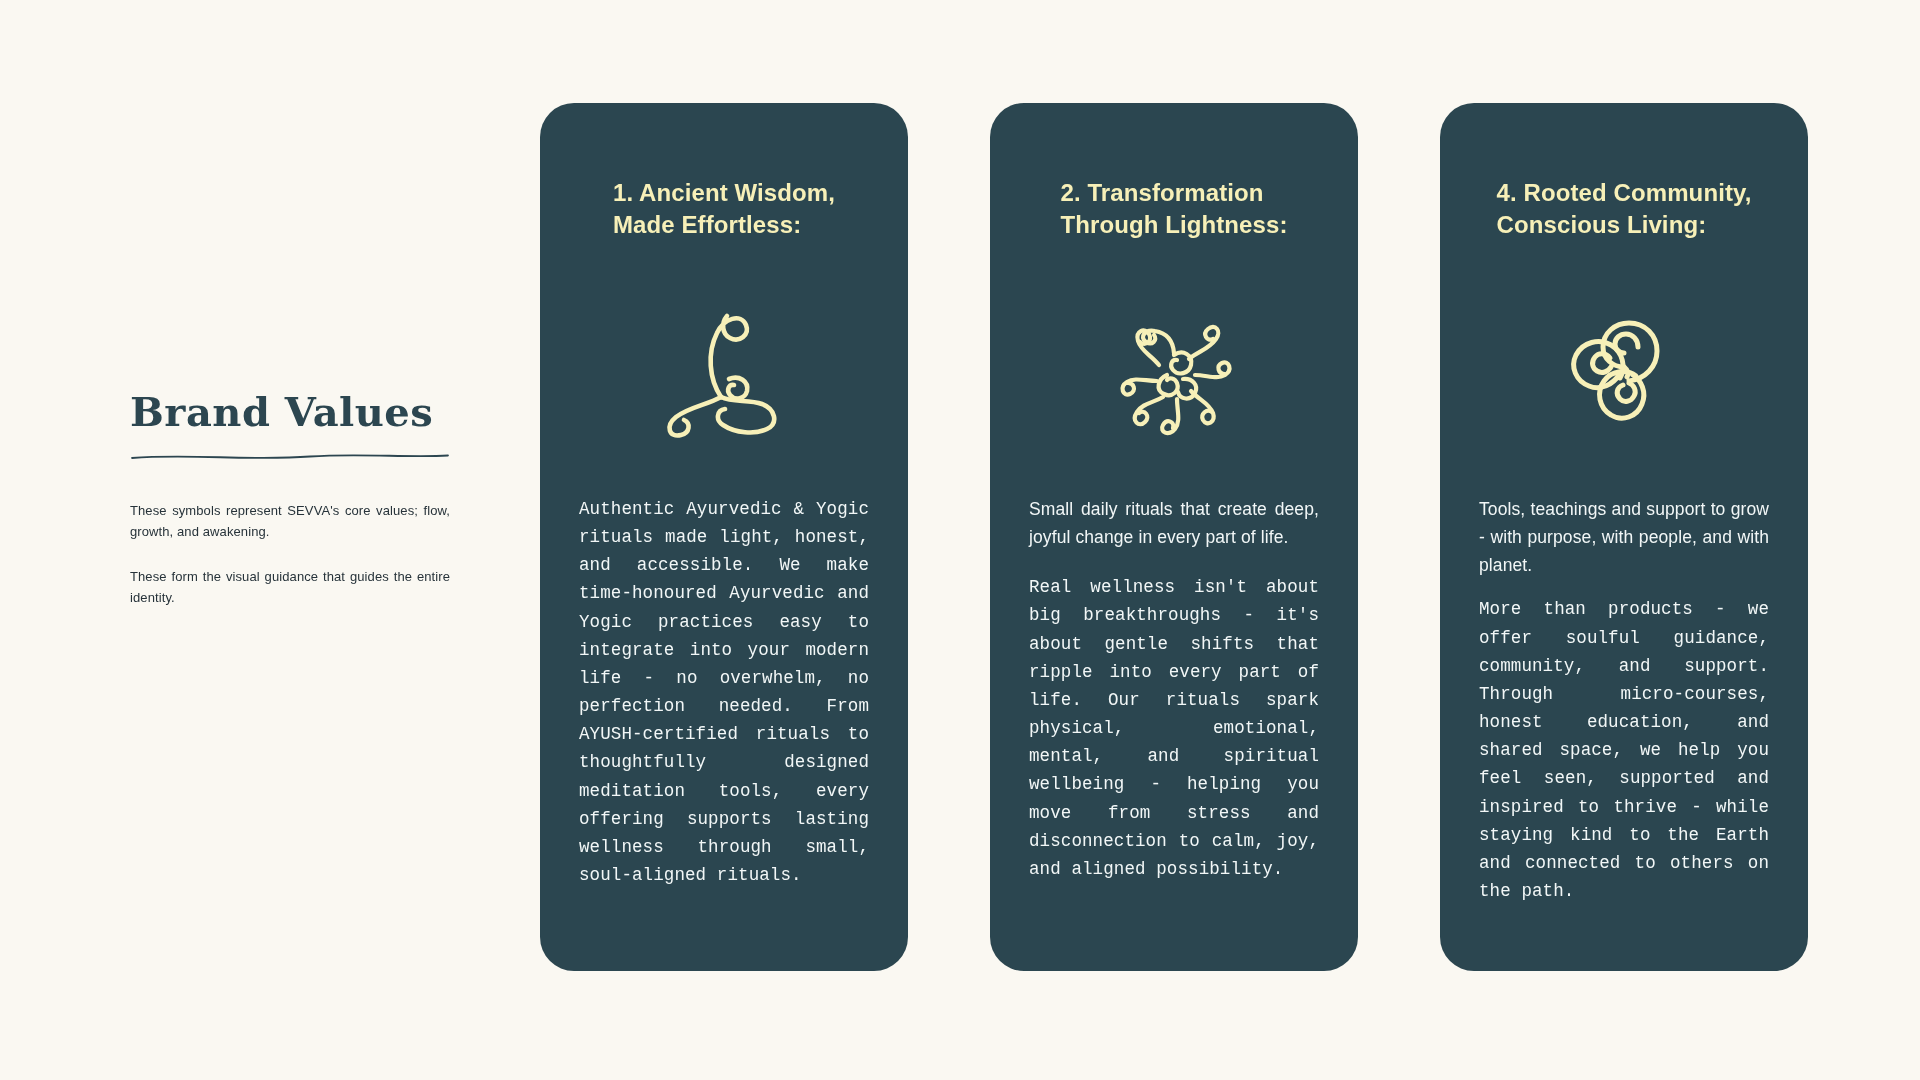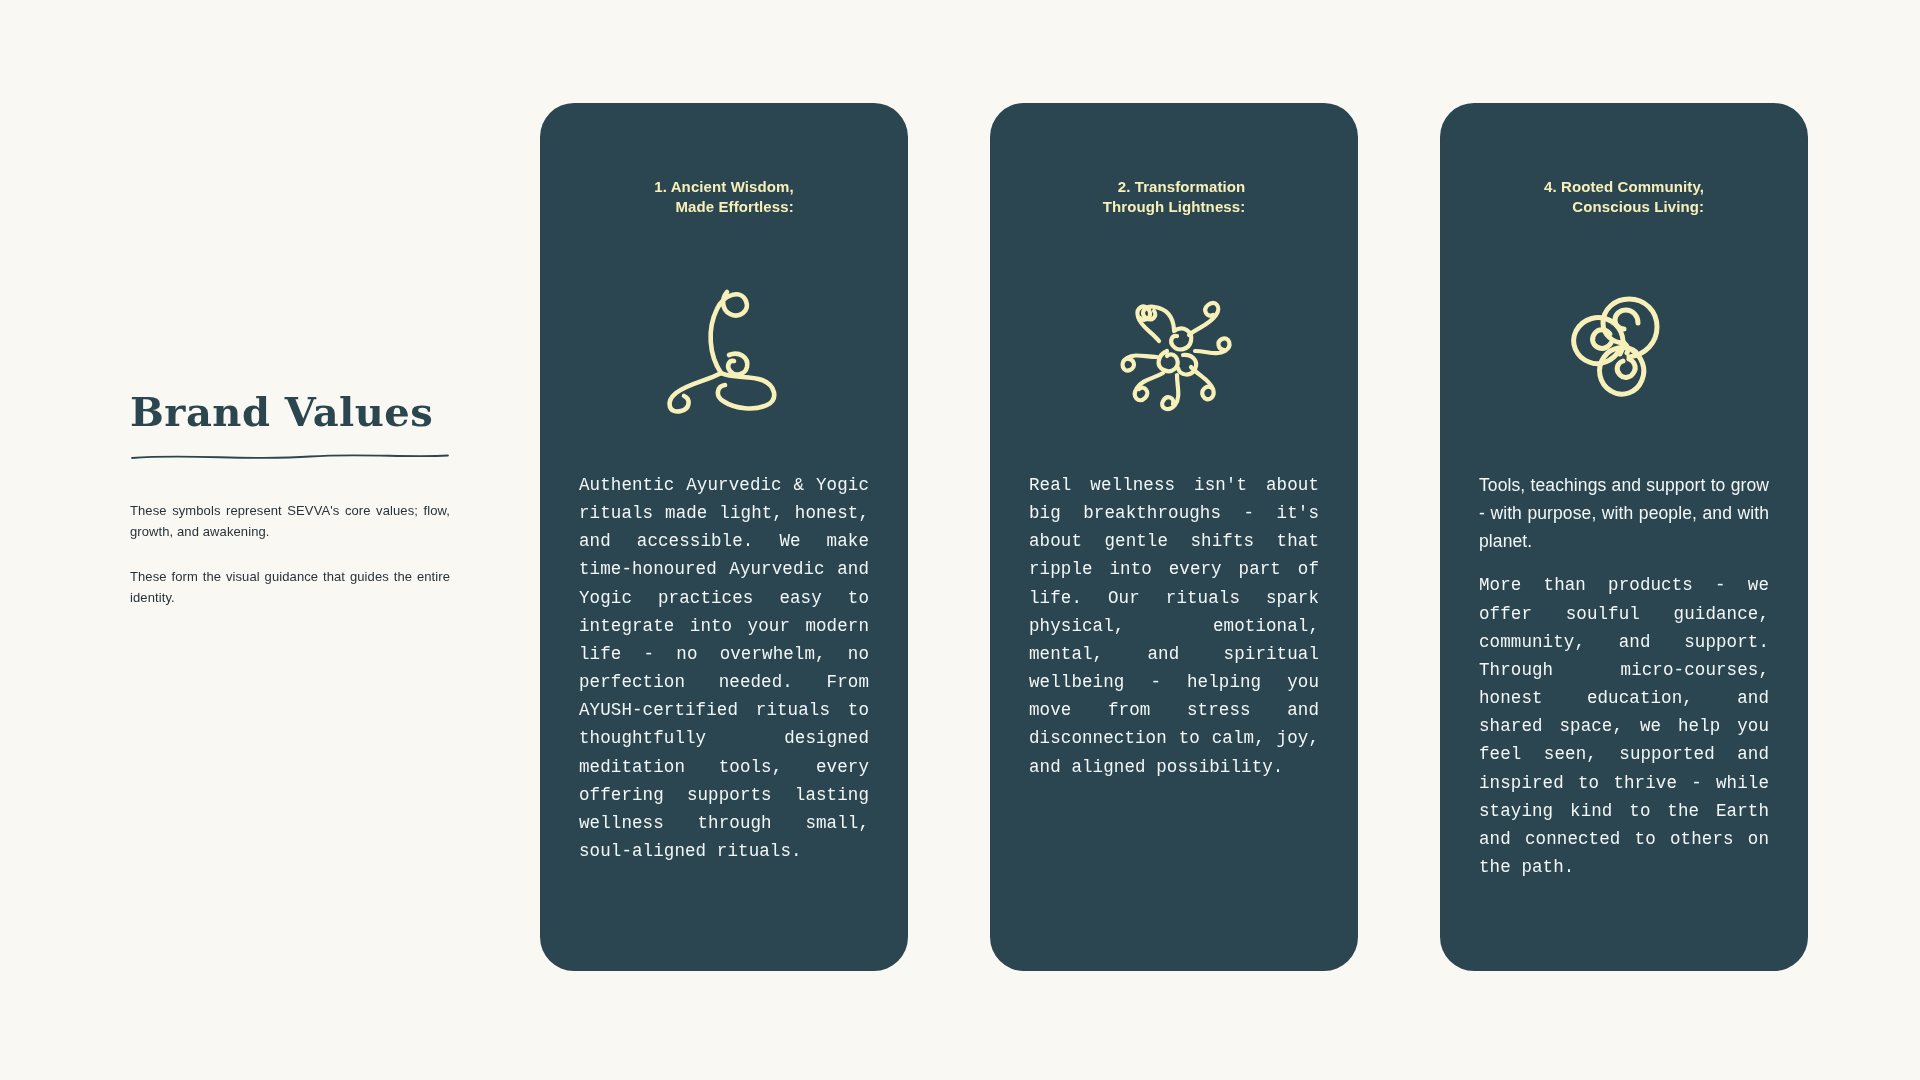--- a/index.html
+++ b/index.html
@@ -67,24 +67,24 @@
     border-radius: 34px;
     box-sizing: border-box;
     padding: 74px 38px 40px 38px;
     display: flex;
     flex-direction: column;
     align-items: center;
     position: relative;
   }
   .card-title {
     color: #f7f0b8;
-    font-size: 15px;
+    font-size: 24px;
     font-weight: bold;
     line-height: 1.33;
-    text-align: right;
+    text-align: left;
     letter-spacing: 0.1px;
     margin: 0;
     white-space: pre-line;
   }
   .symbol-wrap {
     height: 230px;
     display: flex;
     align-items: center;
     justify-content: center;
     margin-top: 14px;
@@ -161,20 +161,21 @@
             <path d="M116 100 C128 100 138 105 146 100 C154 95 150 85 143 88 C137 91 139 99 146 99"></path>
             <path d="M112 116 C120 125 130 128 134 138 C137 147 128 152 124 145 C121 139 128 133 133 137"></path>
             <path d="M98 124 C98 136 102 146 96 154 C90 162 80 157 84 150 C88 143 96 147 94 153"></path>
             <path d="M84 122 C74 128 64 128 58 137 C52 146 60 153 66 147 C72 141 65 134 60 138"></path>
             <path d="M78 106 C66 106 56 102 48 107 C40 112 44 122 51 119 C58 116 55 107 48 108"></path>
             <path d="M80 90 C72 80 62 76 59 66 C56 56 66 52 70 59 C74 66 66 72 61 67"></path>
           </g>
         </svg>
       </div>
       <div class="card-body">
+        <p class="card-para">Small daily rituals that create deep, joyful change in every part of life.</p>
         <p class="card-para">Real wellness isn't about big breakthroughs - it's about gentle shifts that ripple into every part of life. Our rituals spark physical, emotional, mental, and spiritual wellbeing - helping you move from stress and disconnection to calm, joy, and aligned possibility.</p>
       </div>
     </div>
 
     <div class="card">
       <p class="card-title">4. Rooted Community,
 Conscious Living:</p>
       <div class="symbol-wrap">
         <svg width="190" height="190" viewBox="0 0 190 190">
           <g fill="none" stroke="#f7f0b8" stroke-width="5" stroke-linecap="round" stroke-linejoin="round">

